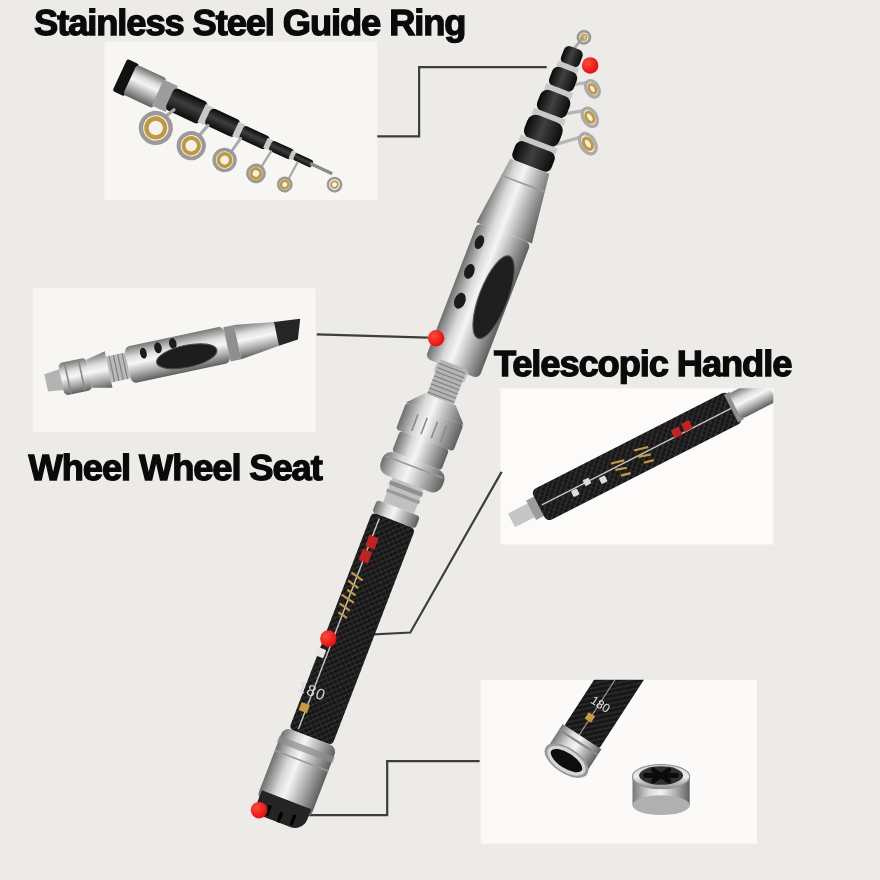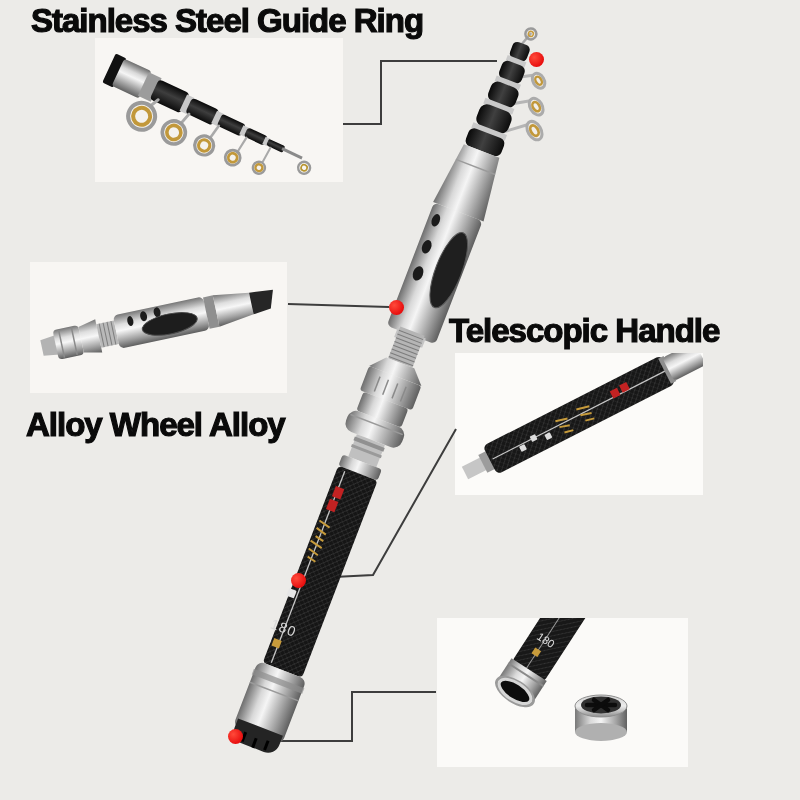--- a/index.html
+++ b/index.html
@@ -322,15 +322,15 @@
     </g>
   </svg>
 
   <div class="dot" style="left:529px;top:52px;"></div>
   <div class="dot" style="left:389px;top:300px;"></div>
   <div class="dot" style="left:291px;top:573px;"></div>
   <div class="dot" style="left:228px;top:729px;"></div>
 
   <div class="callout-label" style="left:449px;top:312px;">Telescopic Handle</div>
   <div class="callout-label" style="left:31px;top:2px;">Stainless Steel Guide Ring</div>
-  <div class="callout-label" style="left:26px;top:406px;">Alloy Wheel Alloy</div>
+  <div class="callout-label" style="left:26px;top:406px;">Wheel Wheel Seat</div>
 
 </div>
 
 </body></html>

